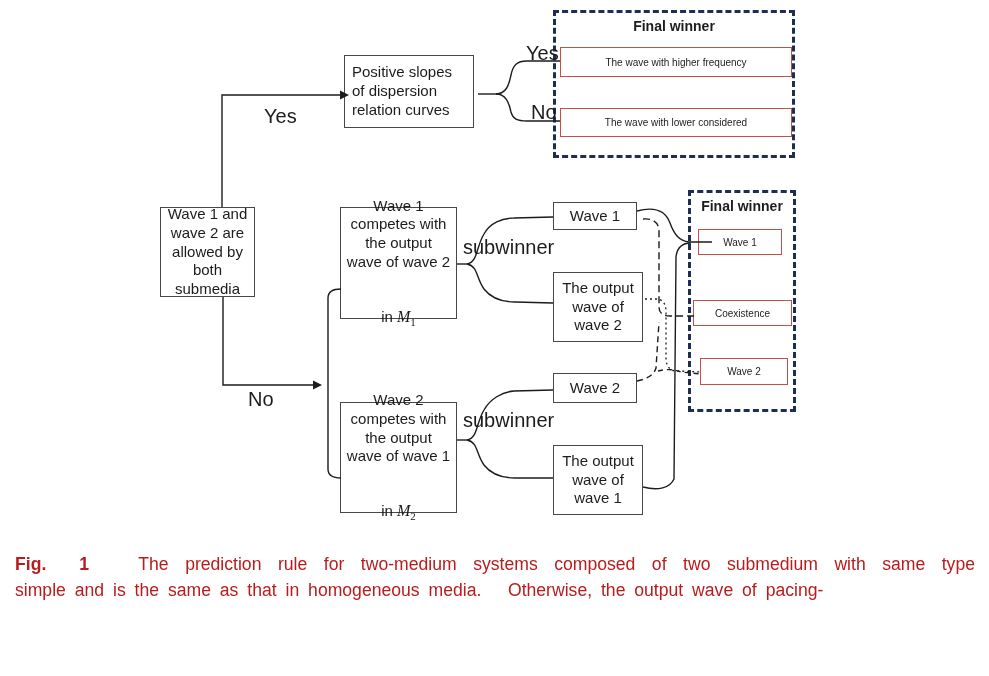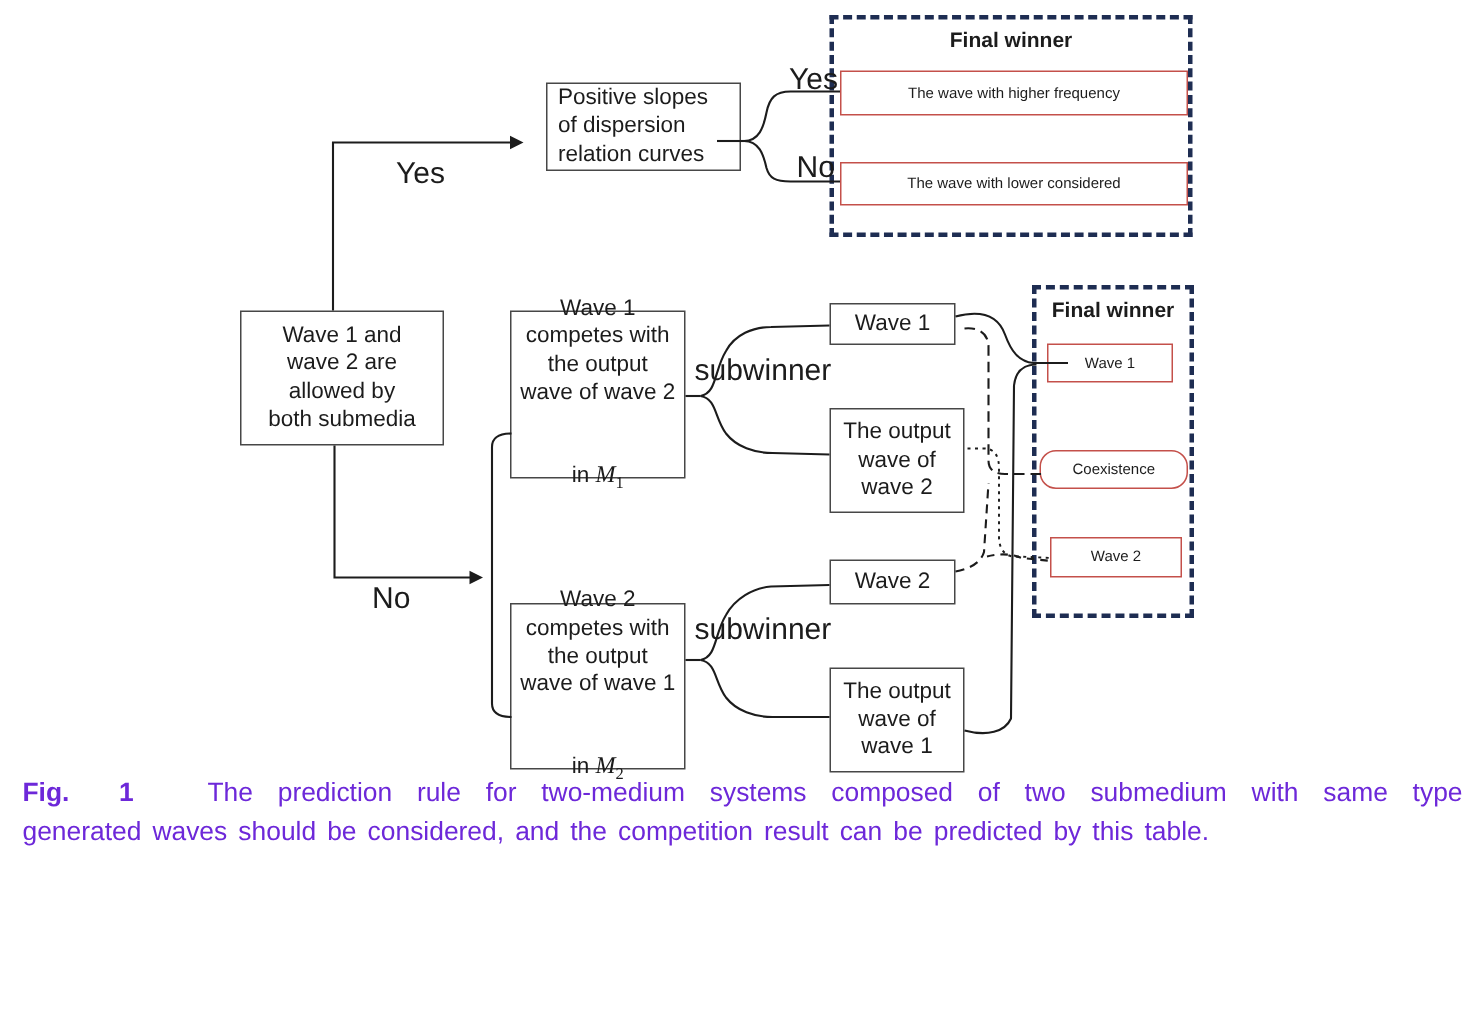--- a/index.html
+++ b/index.html
@@ -18,22 +18,22 @@
   
   .navy{position:absolute;box-sizing:border-box;border:3px dashed #1e2d52;background:transparent;z-index:1;}
   .navy .title{position:absolute;left:0;right:0;top:5px;text-align:center;font-weight:700;font-size:14px;}
   .redbox{position:absolute;box-sizing:border-box;border:1.5px solid #c4504a;background:#ffffff;
           display:flex;align-items:center;justify-content:center;font-size:10px;z-index:2;}
   
   .flabel{position:absolute;font-size:20px;z-index:4;background:transparent;}
   
   #wires{position:absolute;left:0;top:0;z-index:5;pointer-events:none;}
   
-  #caption{position:absolute;left:15px;top:516px;width:960px;font-size:17.6px;line-height:25.6px;
-           color:#6d28d9;z-index:2;}
+  #caption{position:absolute;left:15px;top:552px;width:960px;font-size:17.6px;line-height:25.6px;
+           color:#b91c1c;z-index:2;}
   .capline{white-space:pre-wrap;}
   .jfull{text-align:justify;text-align-last:justify;}
   .w4{word-spacing:4px;}
   .w5{word-spacing:2.5px;}
   .figbold{font-weight:700;}
 </style>
 </head>
 <body>
 
 <div id="page">
@@ -47,33 +47,33 @@
   <div class="redbox" style="left:560px;top:108px;width:232px;height:29px;">
     <span>The wave with lower considered</span>
   </div>
 
   <div class="navy" style="left:688px;top:190px;width:108px;height:222px;">
     <div class="title">Final winner</div>
   </div>
   <div class="redbox" style="left:698px;top:229px;width:84px;height:26px;">
     <span>Wave 1</span>
   </div>
-  <div class="redbox" style="left:693px;top:300px;width:99px;height:26px;border-radius:11px;">
+  <div class="redbox" style="left:693px;top:300px;width:99px;height:26px;">
     <span>Coexistence</span>
   </div>
   <div class="redbox" style="left:700px;top:358px;width:88px;height:27px;">
     <span>Wave 2</span>
   </div>
 
-  <div class="dbox pre" style="left:160px;top:207px;width:136px;height:90px;">Wave 1 and
+  <div class="dbox pre" style="left:160px;top:207px;width:95px;height:90px;">Wave 1 and
 wave 2 are
 allowed by
 both submedia</div>
 
-  <div class="dbox pre leftalign" style="left:364px;top:55px;width:130px;height:59px;">Positive slopes
+  <div class="dbox pre leftalign" style="left:344px;top:55px;width:130px;height:73px;">Positive slopes
 of dispersion
 relation curves</div>
 
   <div class="dbox col" style="left:340px;top:207px;width:117px;height:112px;">
     <span class="pre">Wave 1
 competes with
 the output
 wave of wave 2</span>
     <span class="mathline"><span>in</span><i>M</i><sub>1</sub></span>
   </div>
@@ -133,16 +133,16 @@
       <path d="M 645,299 L 656,299 C 663,299 666,304 666,312 L 666,358 C 666,367 671,372 679,371 L 701,372" stroke-width="1.3" stroke-dasharray="2 3"></path>
     </g>
     <g fill="#1c1c1c" stroke="none">
       <polygon points="340,90.5 349,95 340,99.5"></polygon>
       <polygon points="313,380.5 322,385 313,389.5"></polygon>
     </g>
   </svg>
 
   <div id="caption">
     <div class="capline jfull"><span class="figbold">Fig.  1</span><span>   The prediction rule for two-medium systems composed of two submedium with same type</span></div>
-    <div class="capline w5">generated waves should be considered, and the competition result can be predicted by this table.</div>
+    <div class="capline w4">simple and is the same as that in homogeneous media.   Otherwise, the output wave of pacing-</div>
   </div>
 
 </div>
 
 </body></html>

